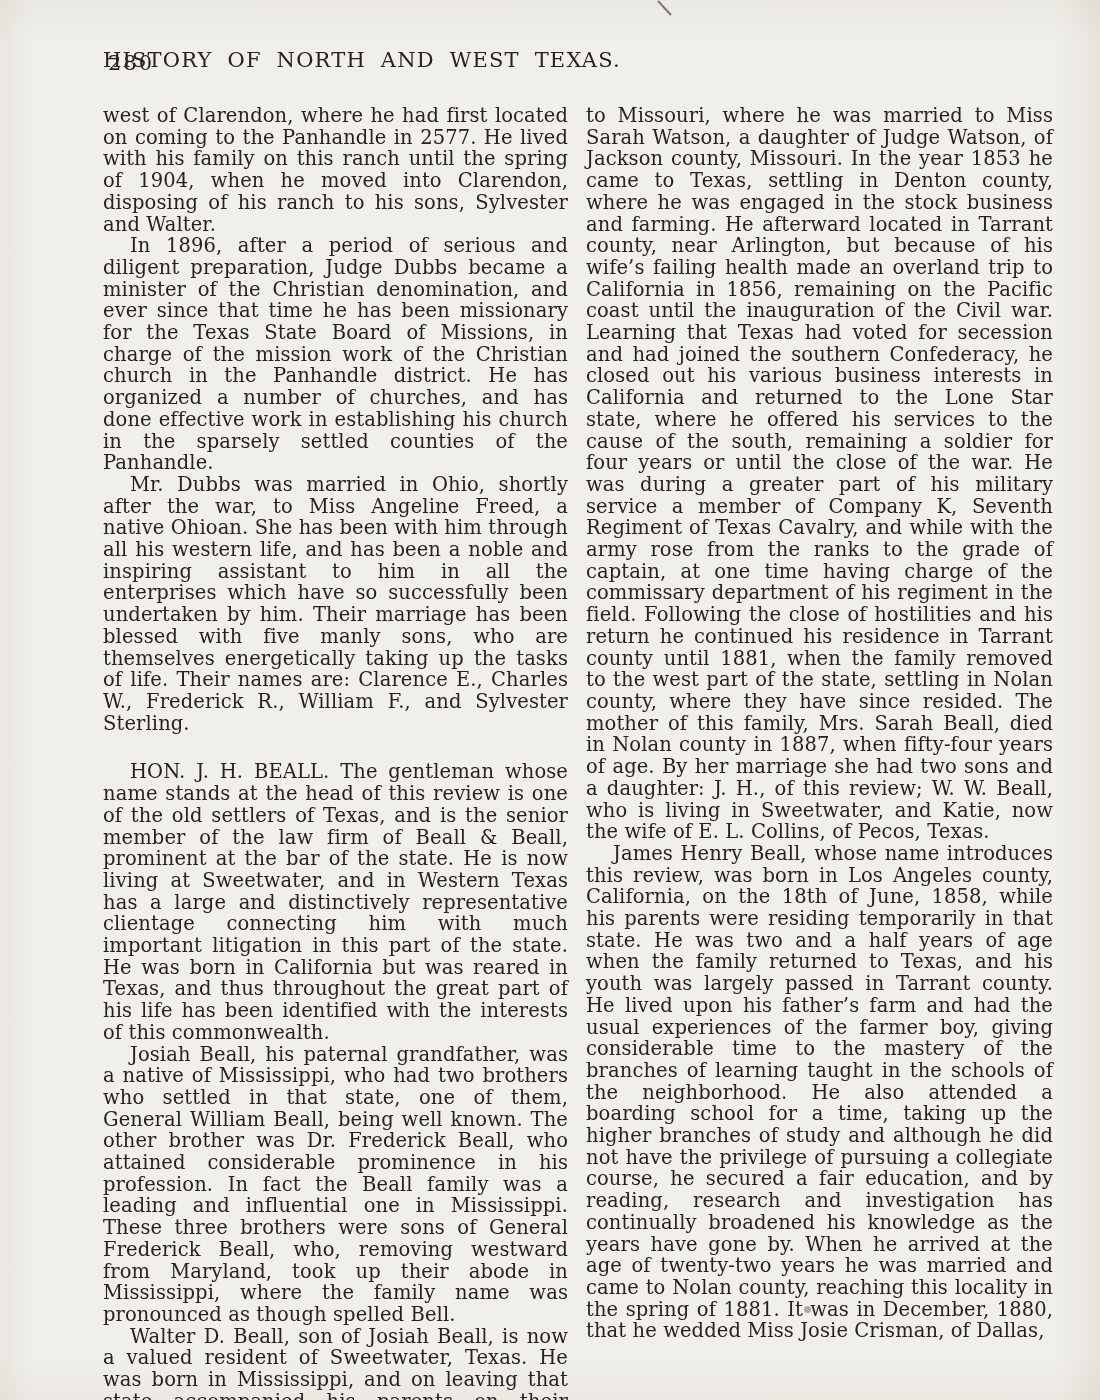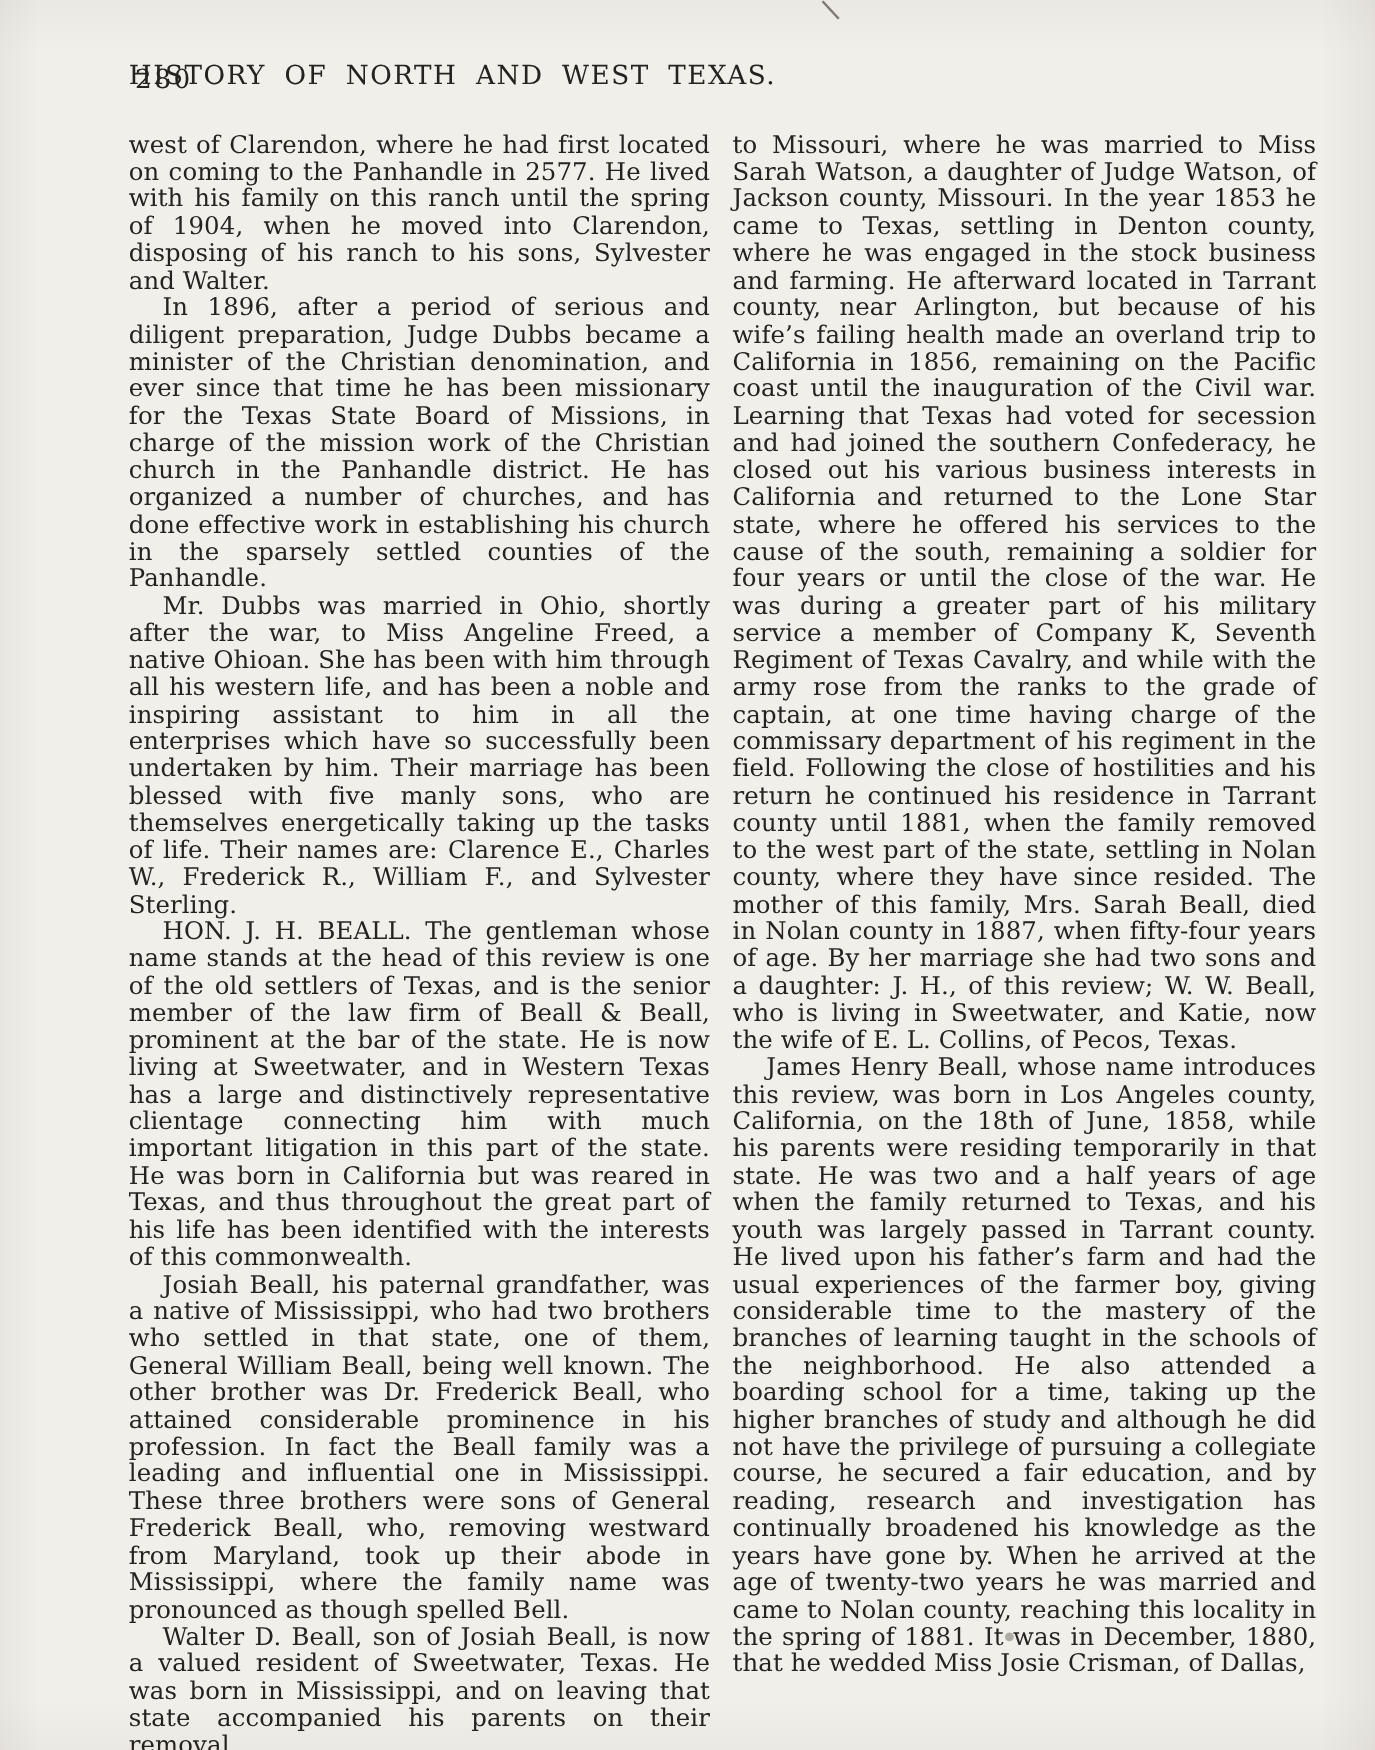--- a/index.html
+++ b/index.html
@@ -35,21 +35,21 @@
   .col-right { left: 483px; width: 467px; }
 
   .col p {
     margin: 0;
     font-size: 19.5px;
     line-height: 21.7px;
     text-align: justify;
     letter-spacing: 0.1px;
   }
   .col p.indent { text-indent: 27px; }
-  .col p.sbreak { }
+  .col p.sbreak { margin-top: 27px; }
 
   .pen-mark { position: absolute; left: 657px; top: 0; }
   .speck {
     position: absolute; left: 804px; top: 1306px;
     width: 7px; height: 7px; border-radius: 50%;
     background: rgba(95, 90, 84, 0.45);
   }
 </style>
 </head>
 <body>

